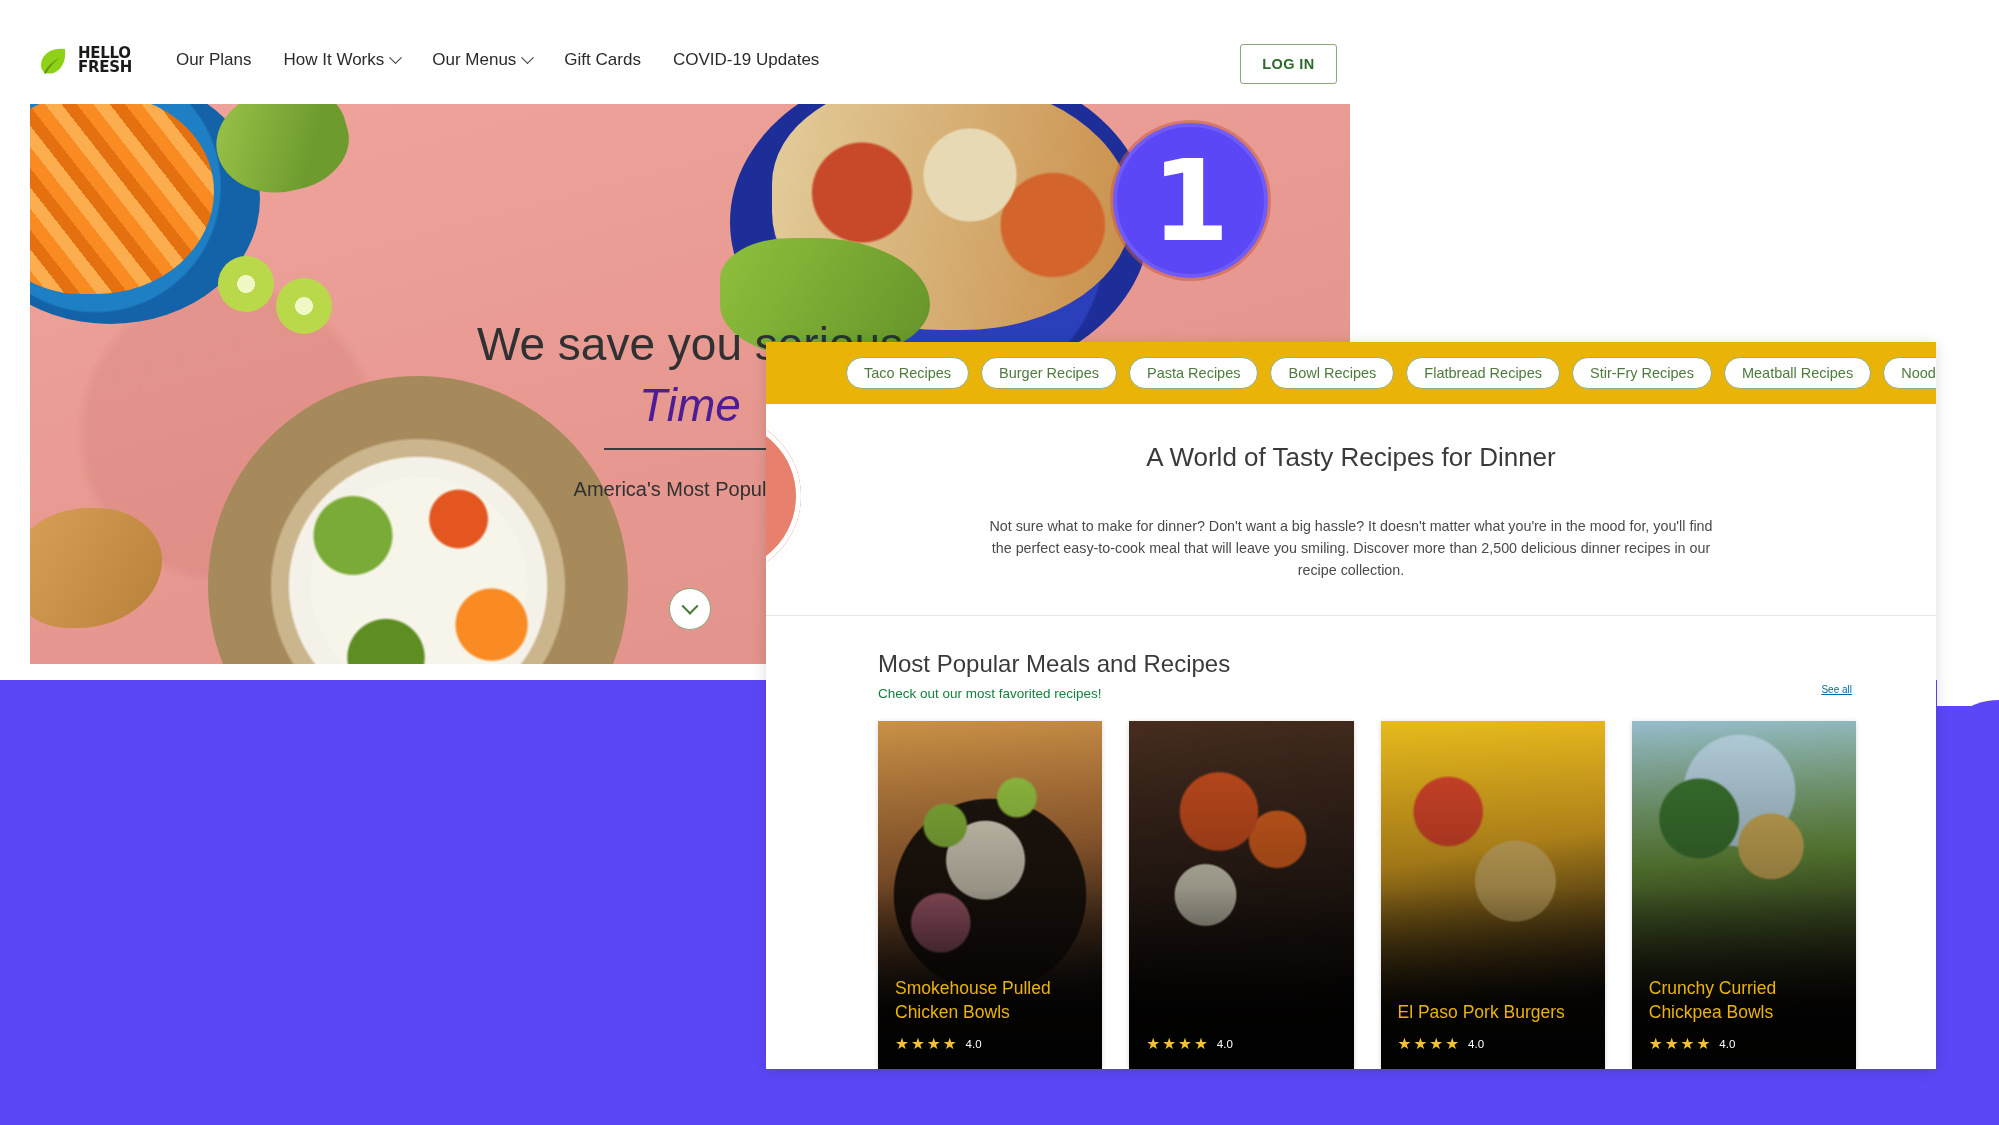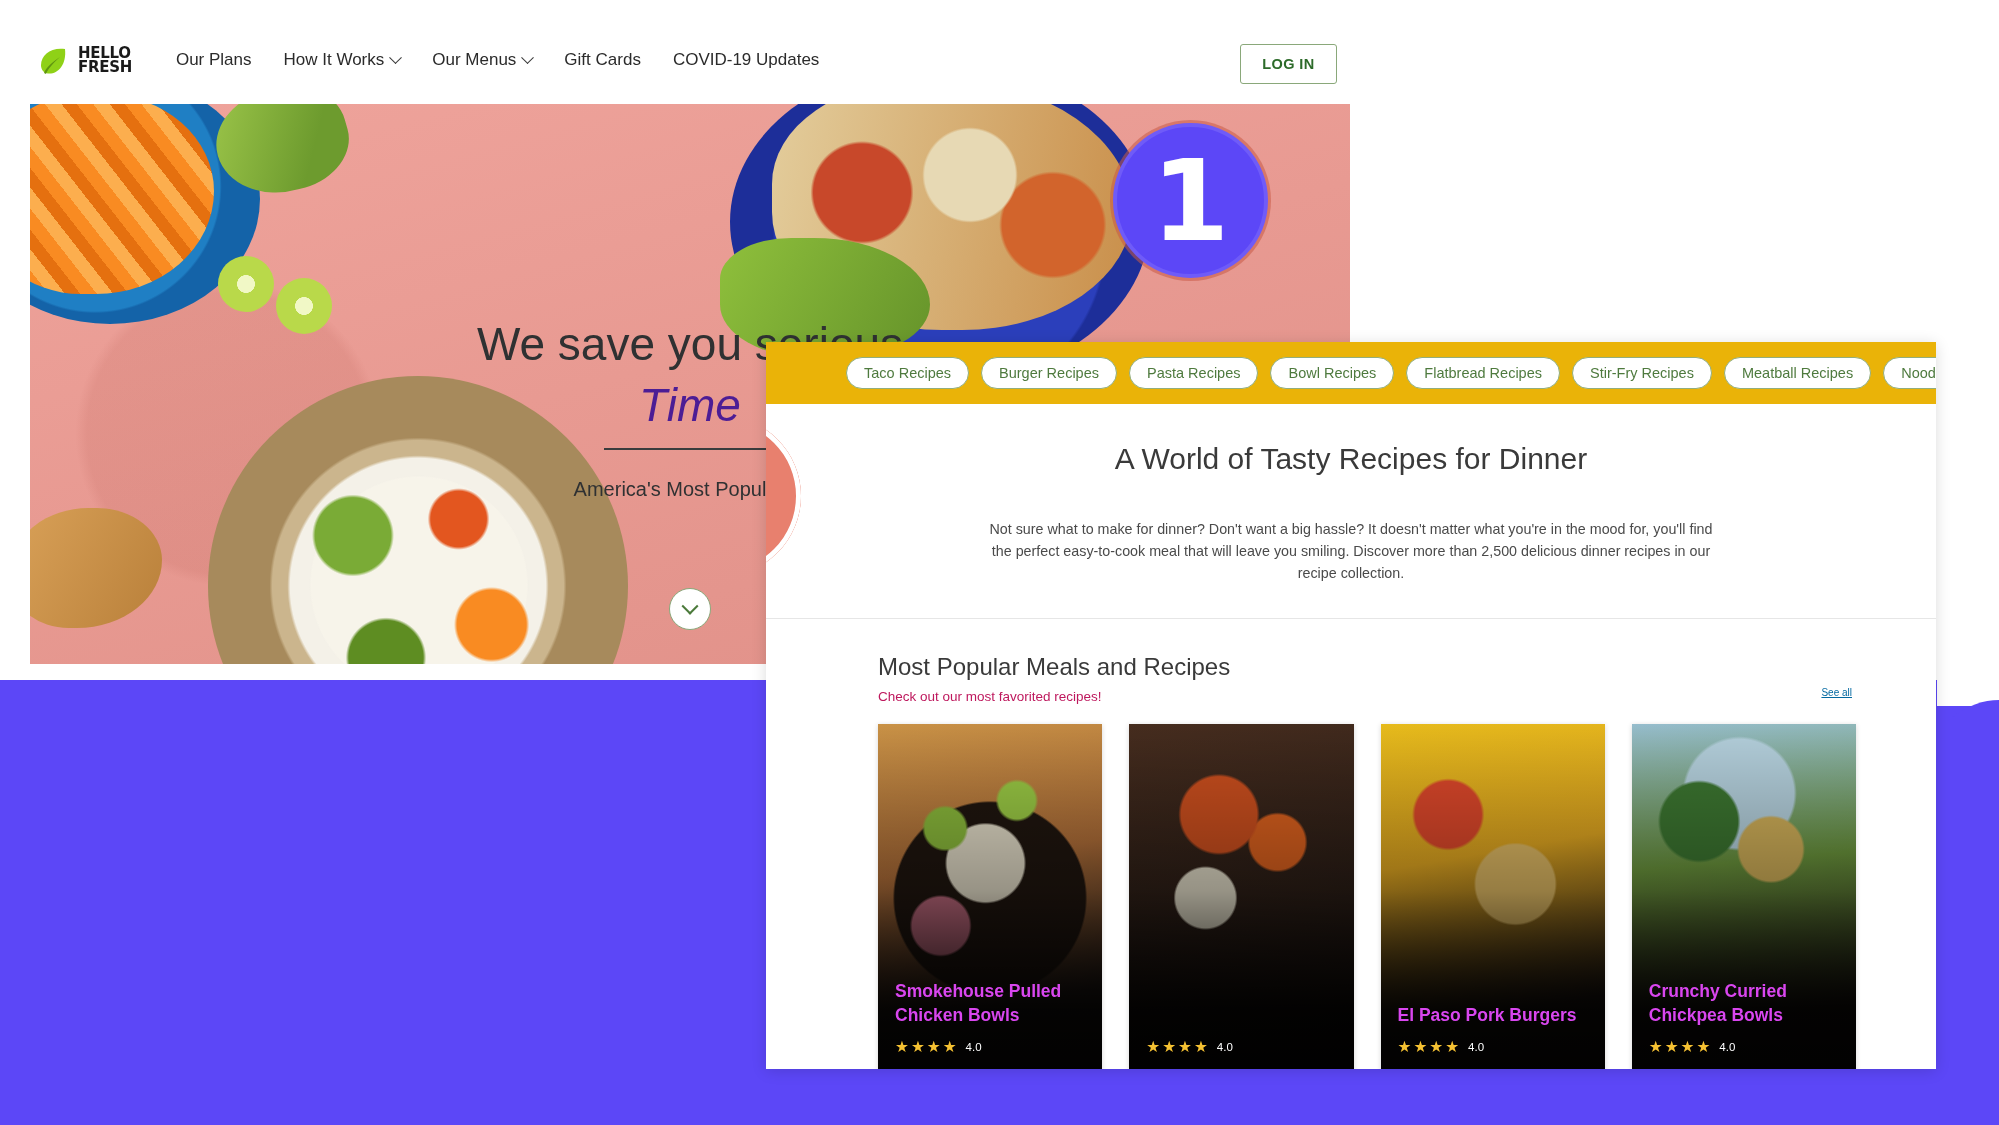--- a/index.html
+++ b/index.html
@@ -245,33 +245,33 @@
     position: relative;
   }
   #badge-two {
     position: absolute; left: -125px; top: 12px;
     width: 160px; height: 160px; border-radius: 50%;
     background: #e8806e;
     display: flex; align-items: center; justify-content: center;
     box-shadow: inset 0 0 0 5px #ffffff, inset 0 0 0 10px #e8806e;
   }
   #panel-heading {
-    text-align: center; font-size: 30px; color: #3a3a3a;
+    text-align: center; font-size: 26px; color: #3a3a3a;
     font-weight: 400; margin-top: 24px;
   }
   #panel-paragraph {
     margin: 42px auto 0; width: 742px;
     text-align: center; font-size: 14.3px; color: #4a4a4a;
     line-height: 1.55;
   }
 
   #popular-section { padding: 34px 80px 0; margin-left: 32px; }
   #popular-head { position: relative; }
   #popular-title { font-size: 24px; color: #3a3a3a; font-weight: 400; }
-  #popular-sub { font-size: 13.5px; color: #be185d; margin-top: 8px; }
+  #popular-sub { font-size: 13.5px; color: #15803d; margin-top: 8px; }
   #see-all {
     position: absolute; right: 4px; top: 34px;
     font-size: 10px; color: #0369a1;
     text-decoration: underline; cursor: pointer; text-align: right;
   }
 
   #cards-row {
     display: flex; gap: 27px; margin-top: 20px;
   }
   .recipe-card {
@@ -311,22 +311,22 @@
       linear-gradient(175deg,#9ec7d8 0%,#6f9b3f 40%,#231a14 82%);
   }
   .card-scrim {
     position: absolute; inset: 0;
     background: linear-gradient(to bottom, rgba(0,0,0,0.05) 0%, rgba(0,0,0,0.35) 48%, rgba(0,0,0,0.9) 82%, rgba(0,0,0,0.95) 100%);
   }
   .card-body {
     position: absolute; left: 17px; right: 14px; bottom: 16px;
   }
   .card-title {
-    color: #d946ef; font-size: 17.5px; line-height: 1.38;
-    font-weight: 700;
+    color: #eab308; font-size: 17.5px; line-height: 1.38;
+    font-weight: 400;
   }
   .card-rating { display: flex; align-items: center; gap: 7px; margin-top: 11px; }
   .stars { color: #f5c132; font-size: 15.5px; letter-spacing: 2px; }
   .rating-val { color: #ffffff; font-size: 11.5px; }
 </style>
 </head>
 <body>
 
 <div id="purple-left"></div>
 <div id="white-sheet"></div>

